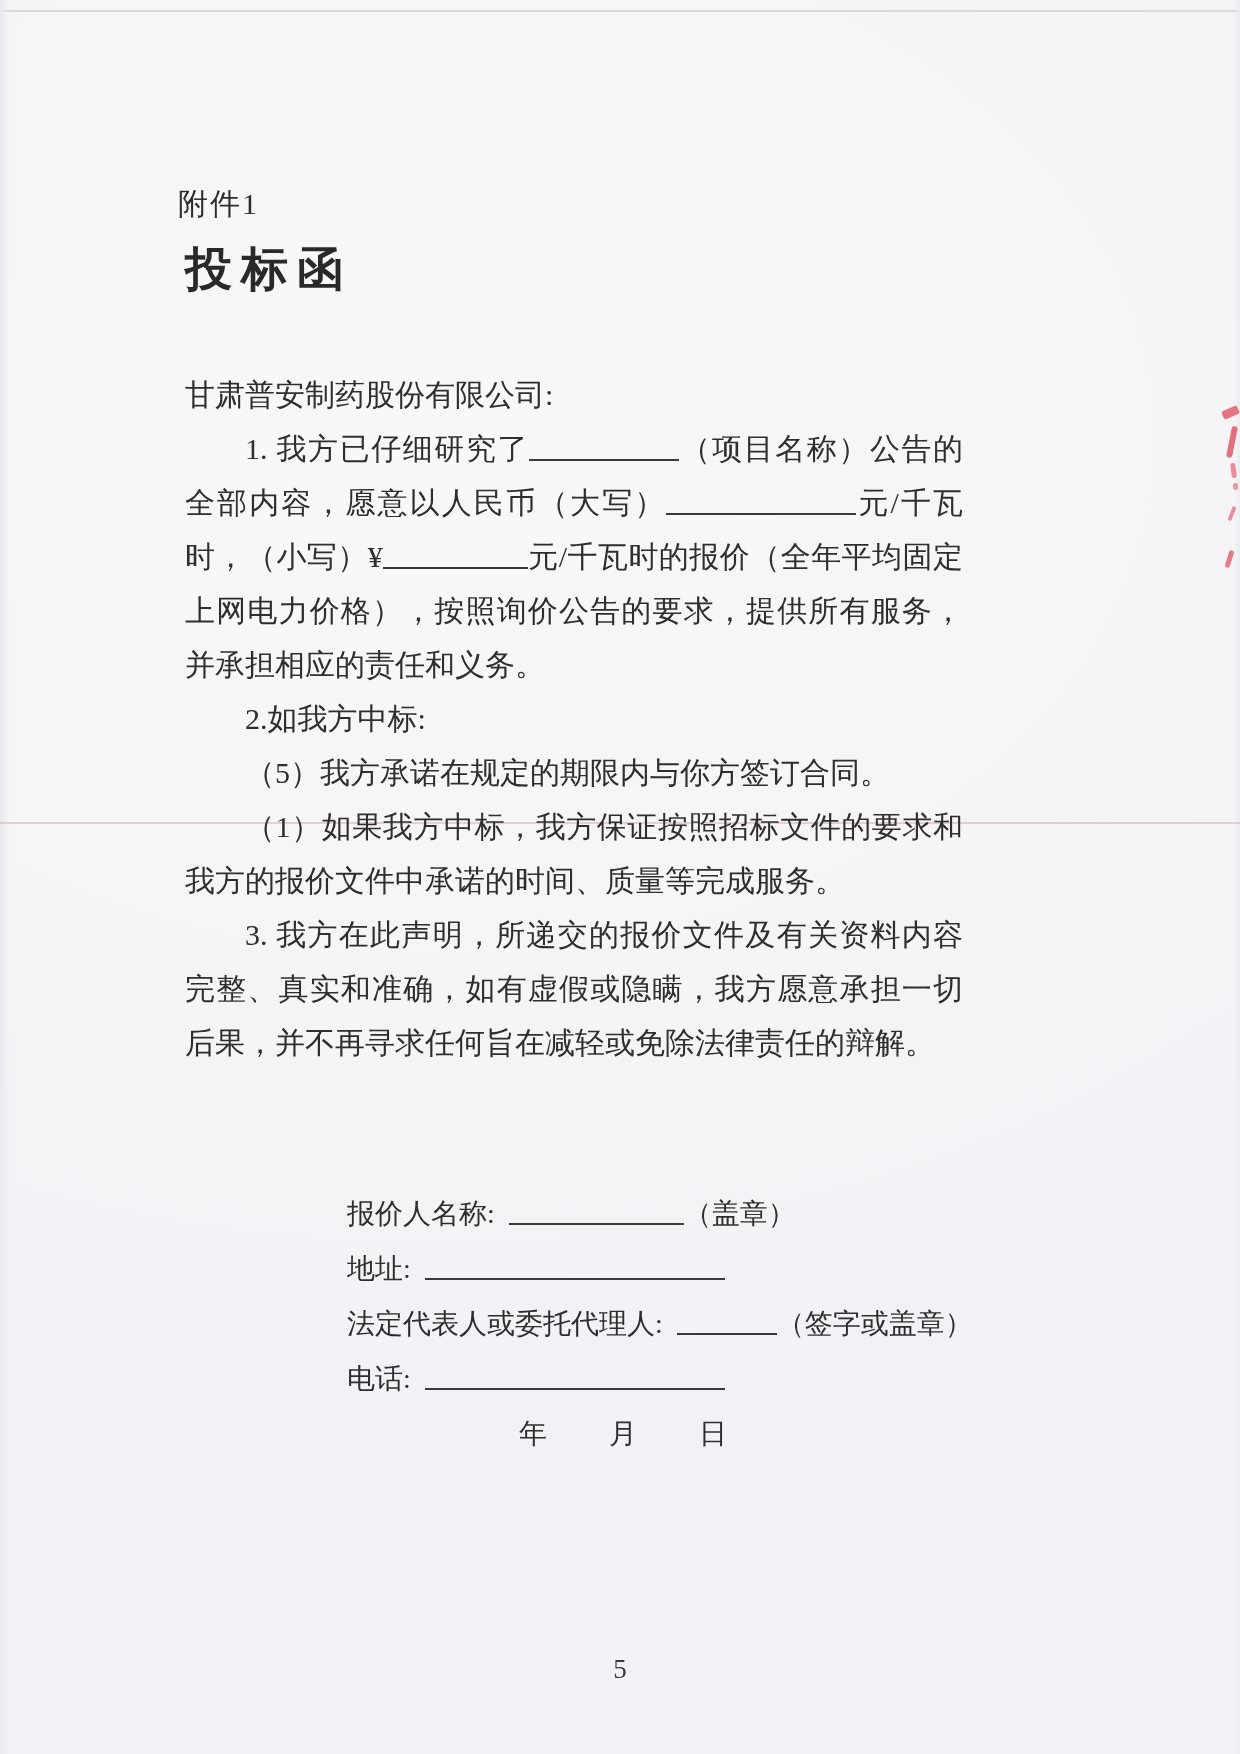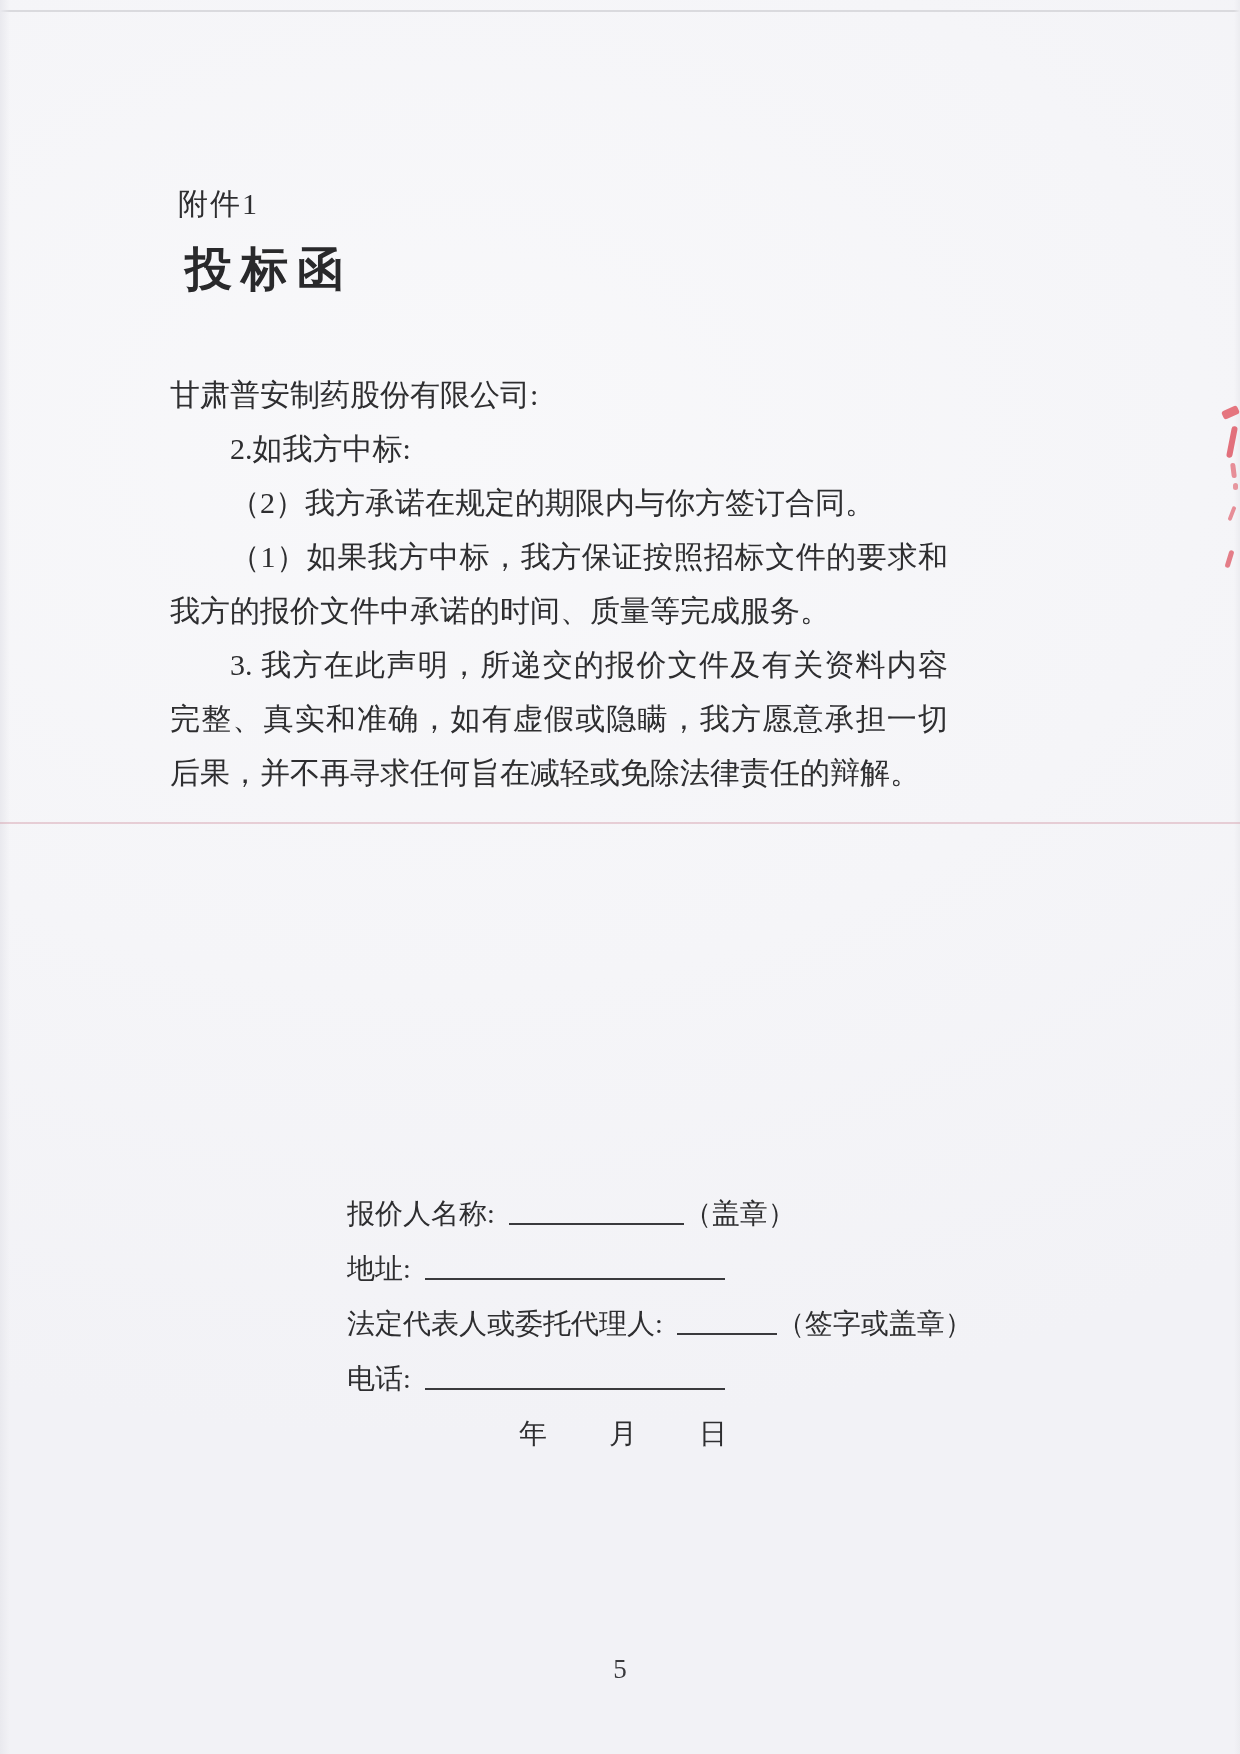--- a/index.html
+++ b/index.html
@@ -33,21 +33,21 @@
   .attachment {
     position:absolute; left:178px; top:184px;
     font-size:30px; letter-spacing:2px;
   }
   .title {
     position:absolute; left:185px; top:238px; width:778px; margin:0;
     font-size:47px; font-weight:700; letter-spacing:9px;
     color:#29292b;
   }
   .body-text {
-    position:absolute; left:170px; top:368px; width:778px;
+    position:absolute; left:185px; top:368px; width:778px;
     font-size:30px; line-height:54px; text-align:justify;
   }
   .body-text p { margin:0; }
   .indent { text-indent:60px; }
   .blank {
     display:inline-block; height:1em;
     border-bottom:2px solid #3a3a3d;
     transform:translateY(2px);
   }
   .w150 { width:150px; }
@@ -87,22 +87,23 @@
   <div class="scan-left-band"></div>
   <div class="scan-right-band"></div>
   <div class="fold-line"></div>
 
   <div class="attachment">附件1</div>
 
   <h1 class="title">投标函</h1>
 
   <div class="body-text">
     <p class="salutation">甘肃普安制药股份有限公司:</p>
+    <p class="indent"><span>1. 我方已仔细研究了</span><span class="blank w150"></span><span>（项目名称）公告的全部内容，愿意以人民币（大写）</span><span class="blank w190"></span><span>元/千瓦时，（小写）¥</span><span class="blank w145"></span><span>元/千瓦时的报价（全年平均固定上网电力价格），按照询价公告的要求，提供所有服务，并承担相应的责任和义务。</span></p>
     <p class="indent">2.如我方中标:</p>
-    <p class="indent">（2）我方承诺在规定的期限内与你方签订合同。</p>
+    <p class="indent">（5）我方承诺在规定的期限内与你方签订合同。</p>
     <p class="indent">（1）如果我方中标，我方保证按照招标文件的要求和我方的报价文件中承诺的时间、质量等完成服务。</p>
     <p class="indent">3. 我方在此声明，所递交的报价文件及有关资料内容完整、真实和准确，如有虚假或隐瞒，我方愿意承担一切后果，并不再寻求任何旨在减轻或免除法律责任的辩解。</p>
   </div>
 
   <div class="sig-block">
     <div class="sig-row"><span>报价人名称:</span><span class="sig-gap"></span><span class="blank w175"></span><span>（盖章）</span></div>
     <div class="sig-row"><span>地址:</span><span class="sig-gap"></span><span class="blank w300"></span></div>
     <div class="sig-row"><span>法定代表人或委托代理人:</span><span class="sig-gap"></span><span class="blank w100"></span><span>（签字或盖章）</span></div>
     <div class="sig-row"><span>电话:</span><span class="sig-gap"></span><span class="blank w300"></span></div>
     <div class="sig-row date-row"><span>年</span><span>月</span><span>日</span></div>

